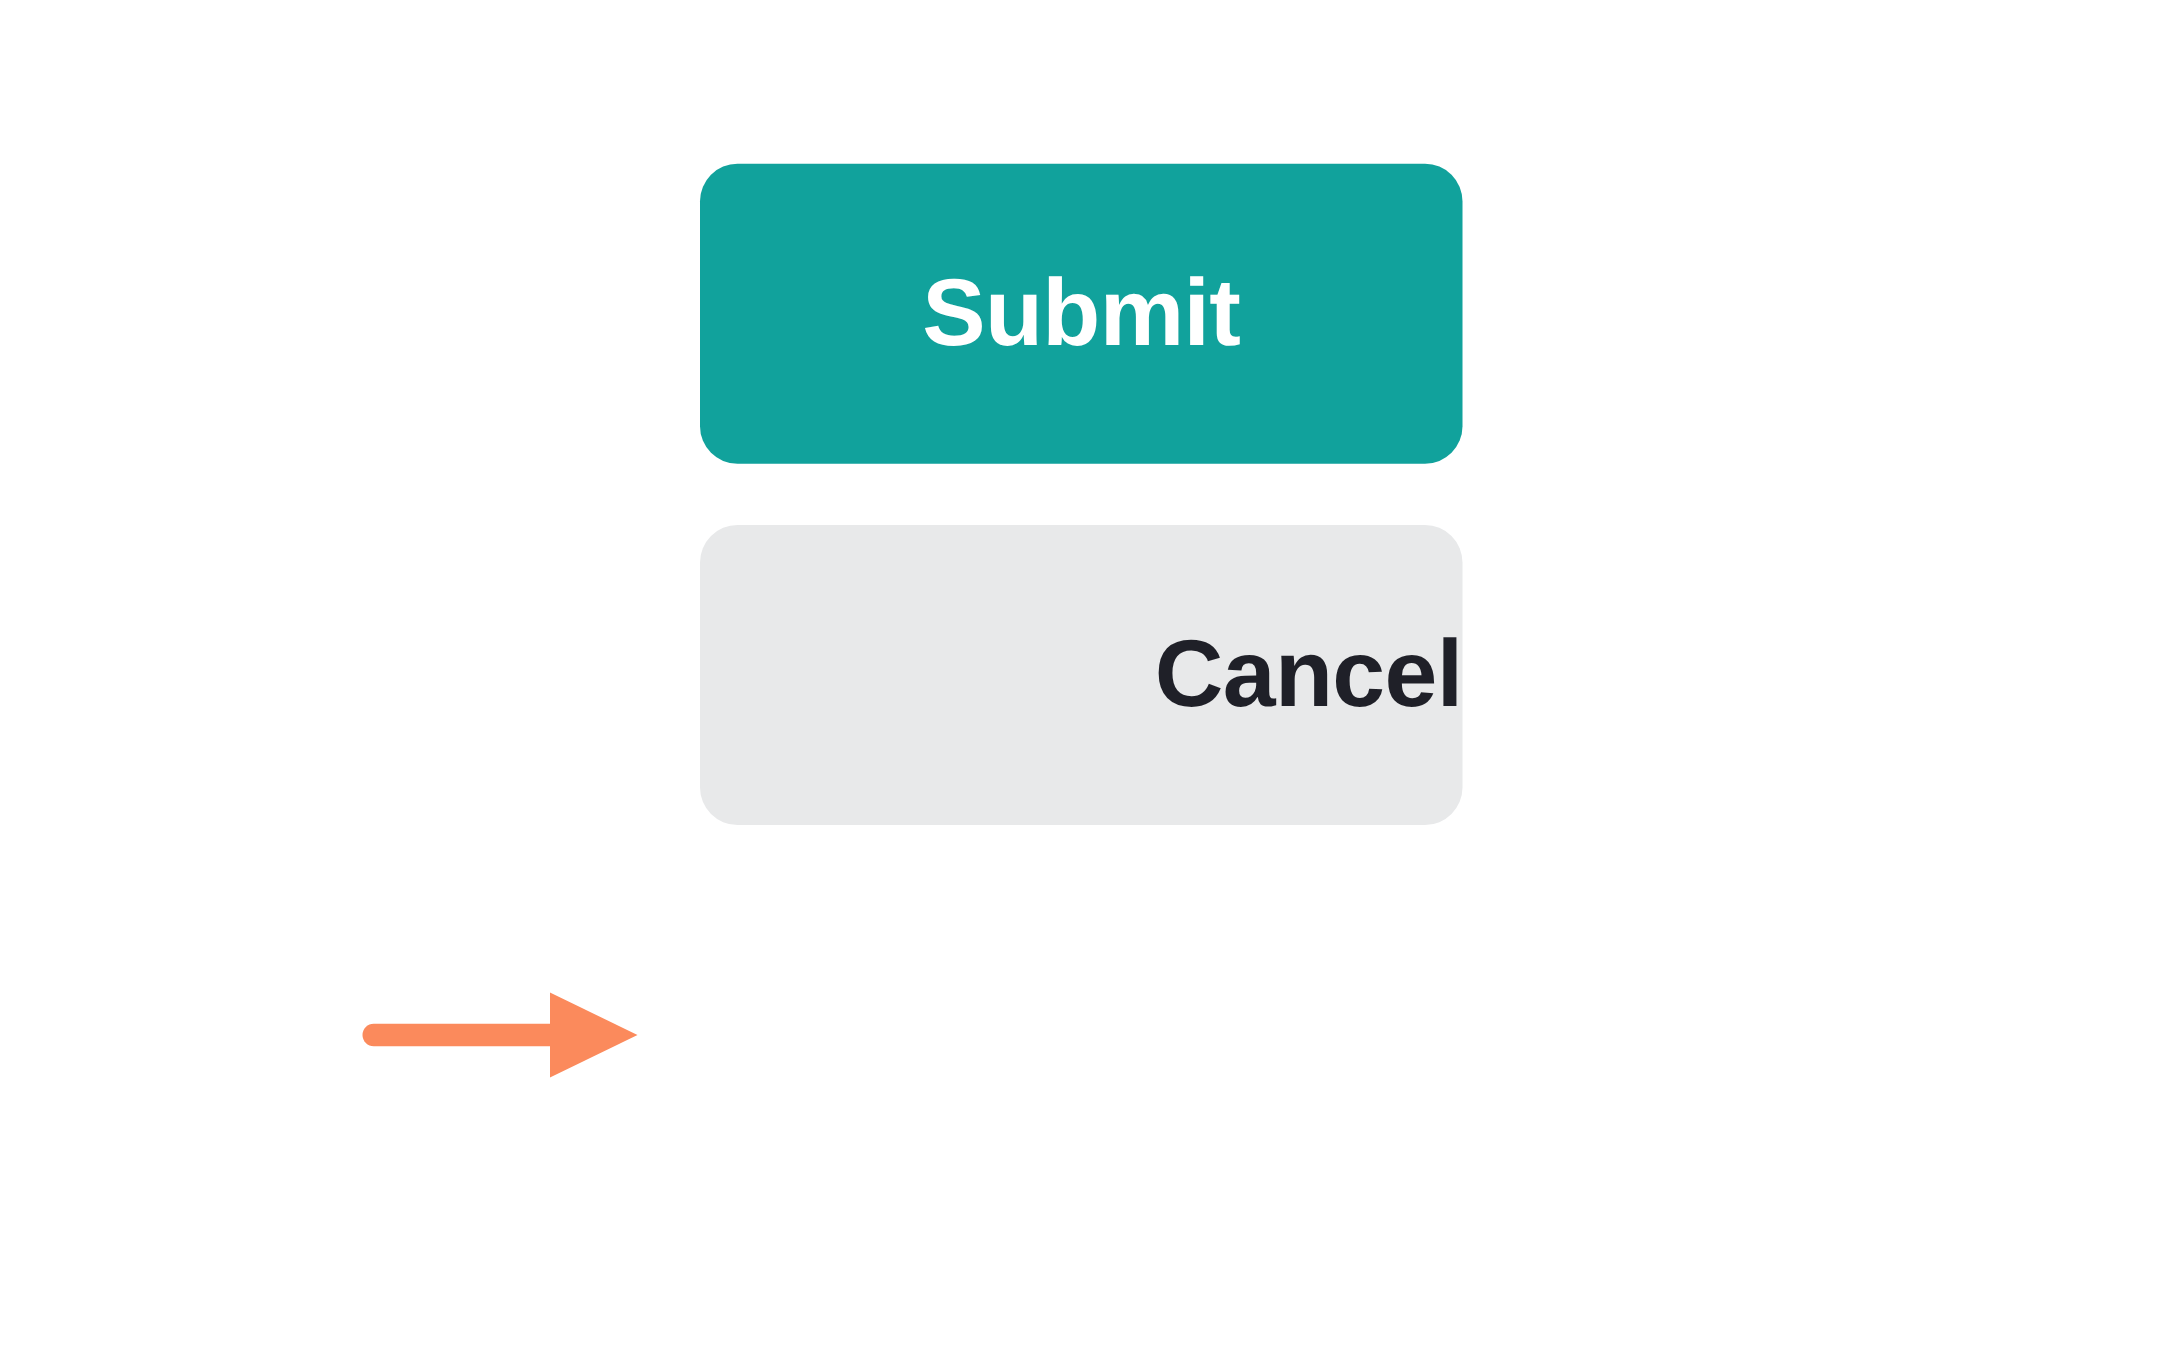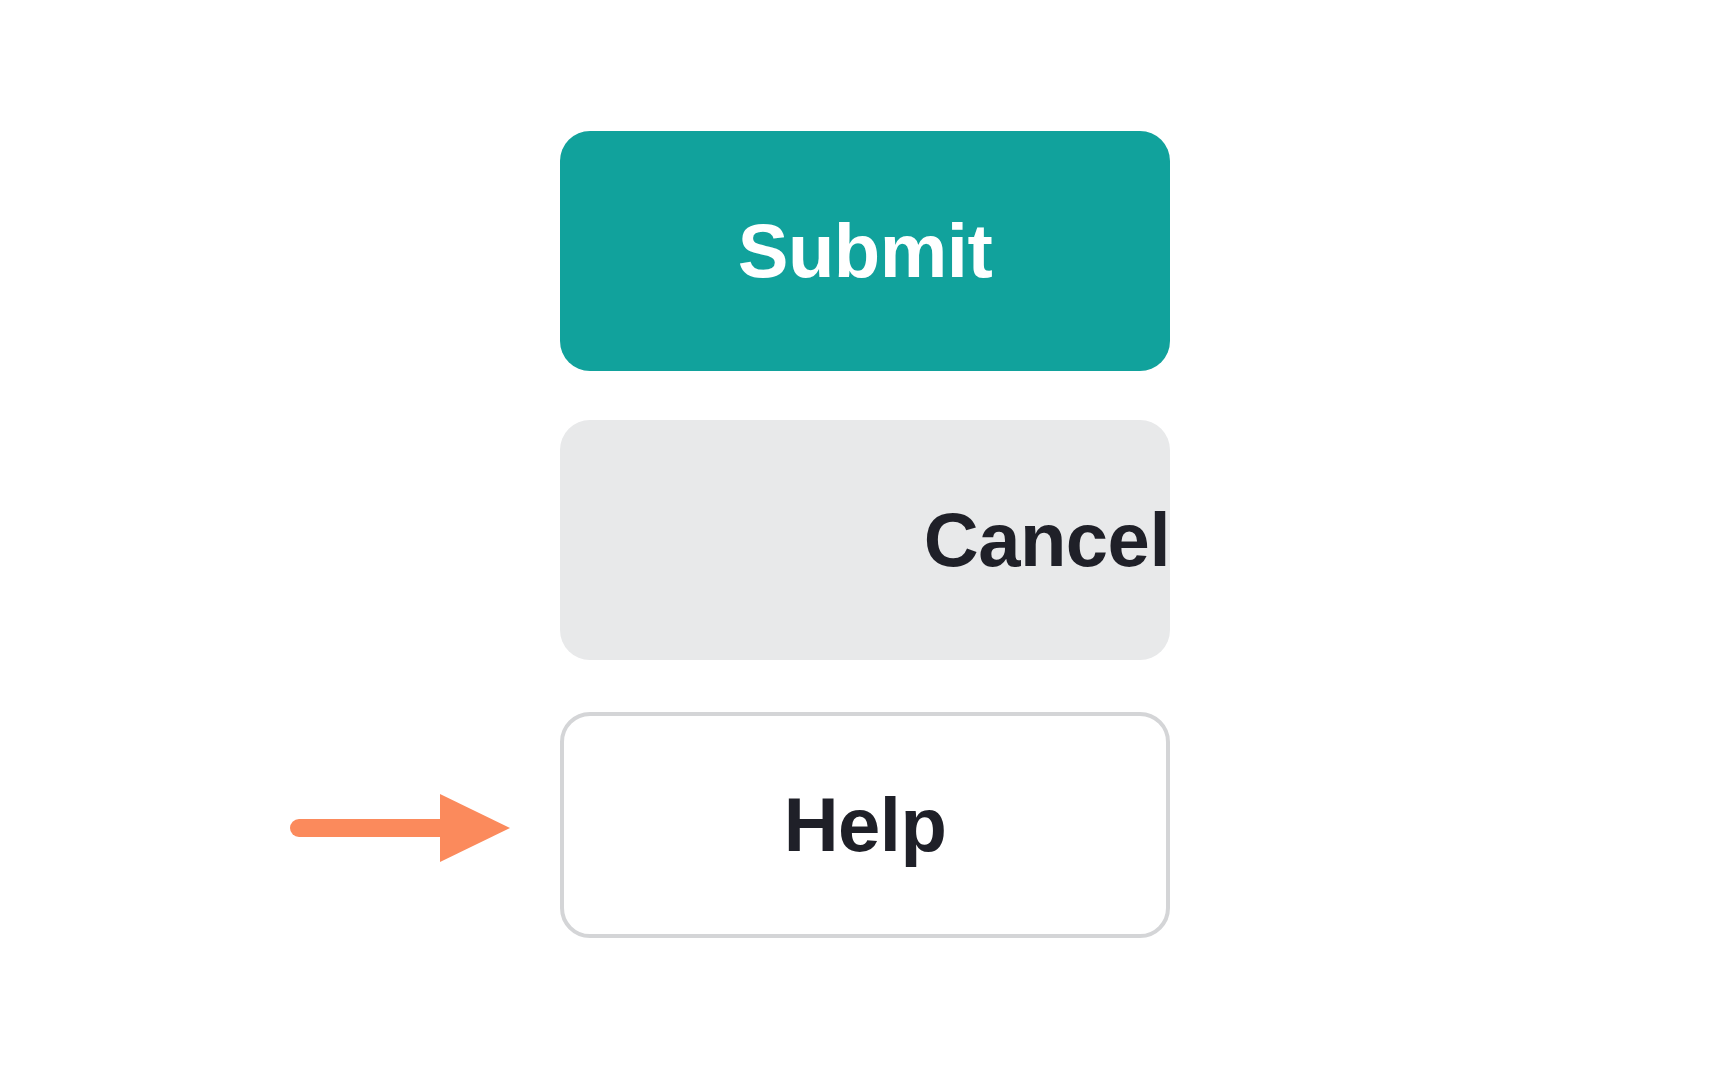--- a/index.html
+++ b/index.html
@@ -95,22 +95,19 @@
 <div class="stage">
 
   <button class="btn btn-submit">
     <span class="btn-label">Submit</span>
   </button>
 
   <button class="btn btn-cancel">
     <span class="btn-label">Cancel</span>
   </button>
 
-  <button class="btn btn-help">
-    <span class="btn-label">Help</span>
-  </button>
 
   <svg class="pointer-arrow" viewBox="0 0 240 84" xmlns="http://www.w3.org/2000/svg">
     <rect x="10" y="33" width="160" height="18" rx="9" fill="#FB8A5C"></rect>
     <polygon points="160,8 160,76 230,42" fill="#FB8A5C"></polygon>
   </svg>
 
 </div>
 
 </body></html>

